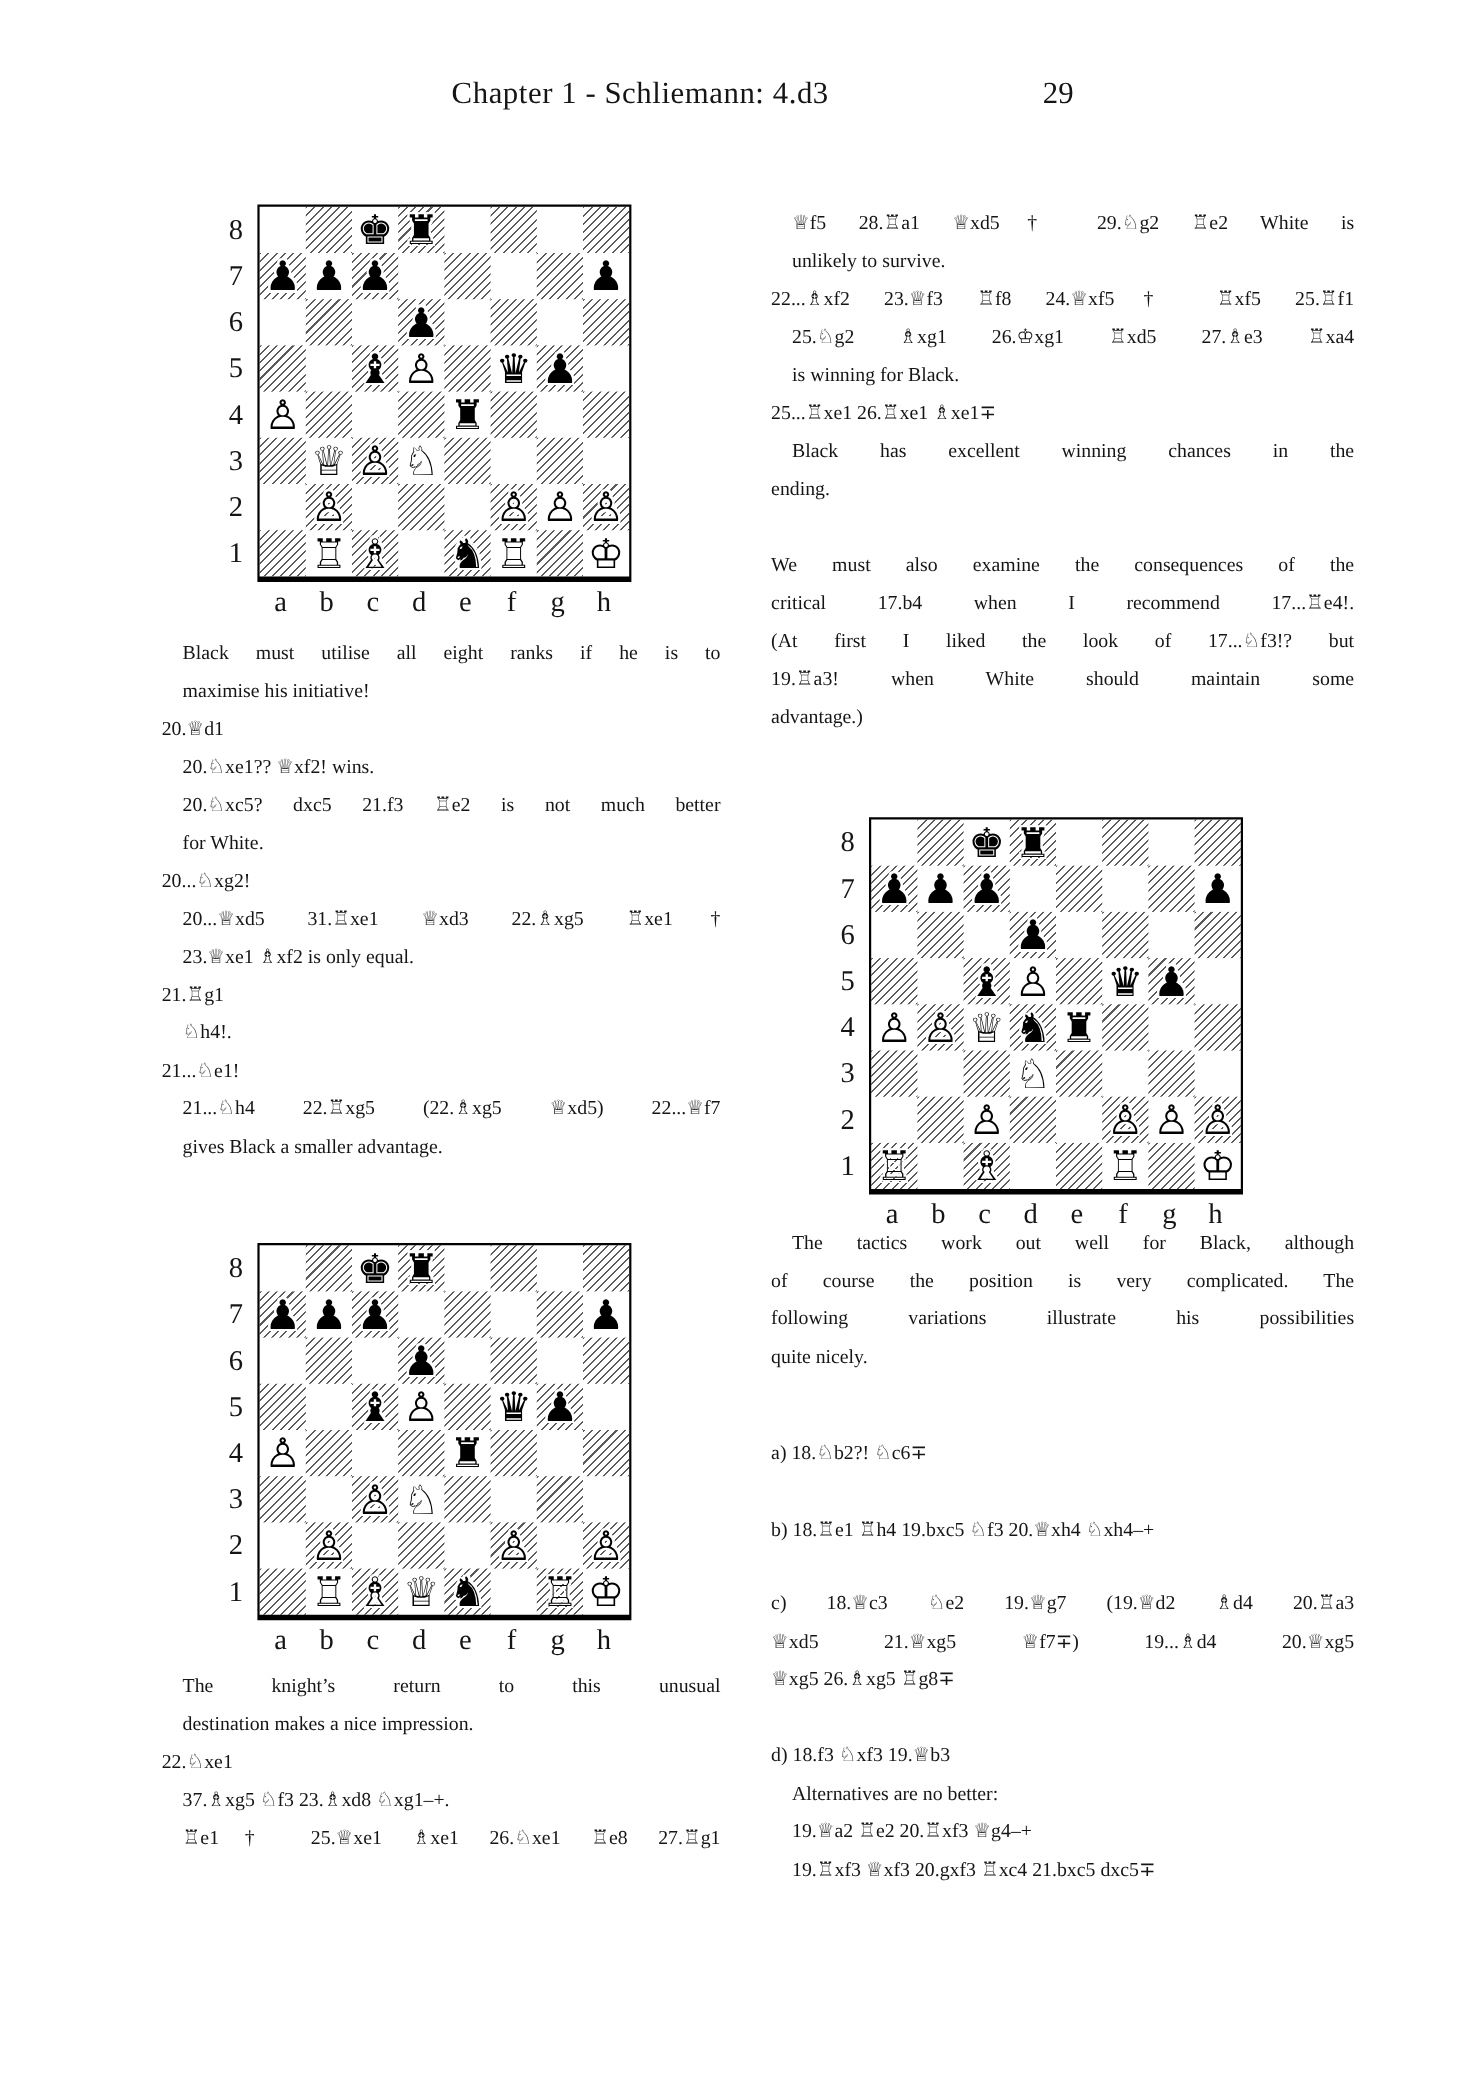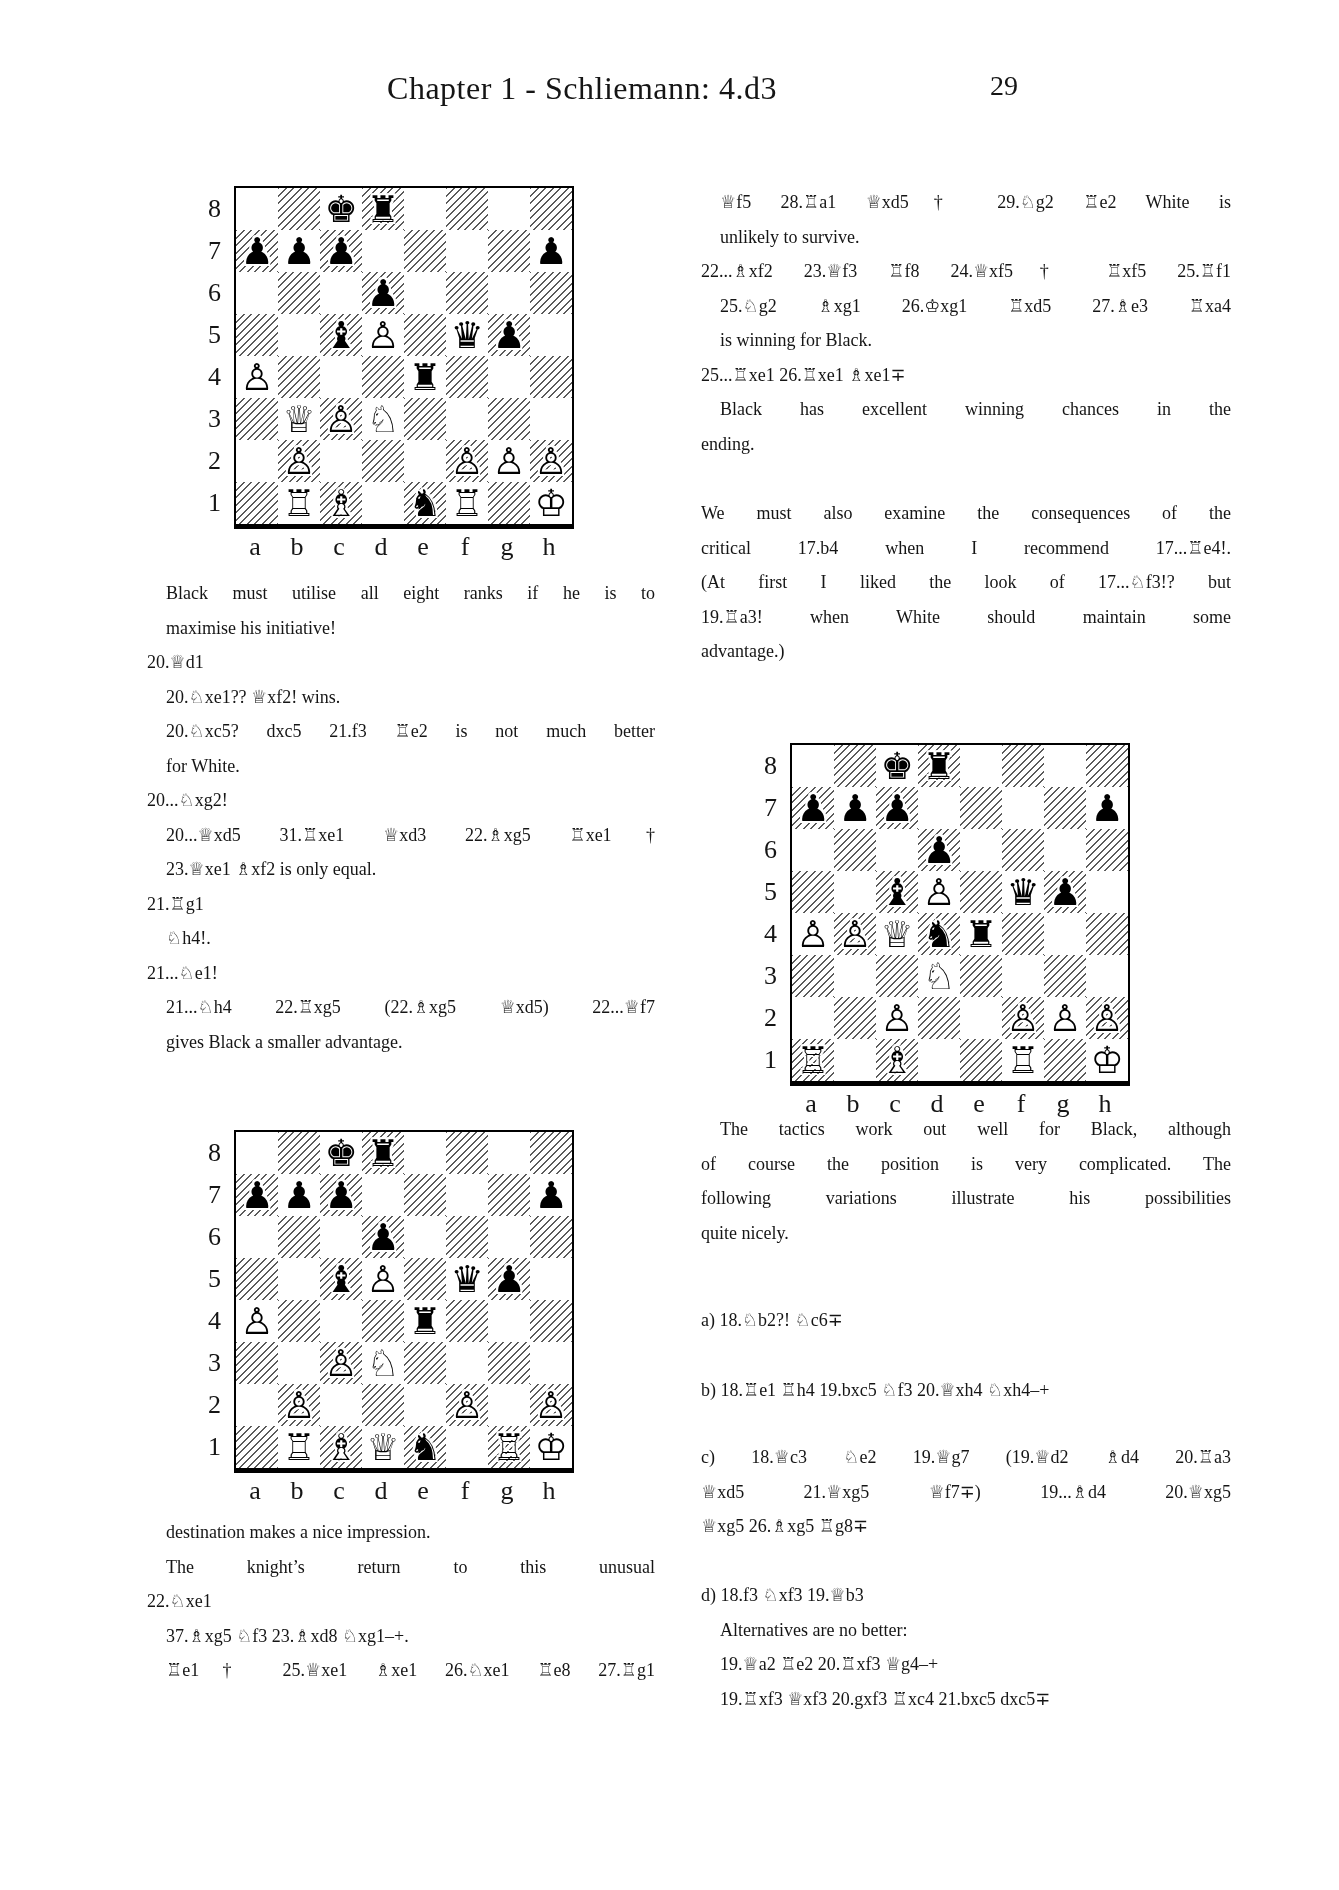--- a/index.html
+++ b/index.html
@@ -3,24 +3,24 @@
 <meta charset="utf-8">
 <style>
   html,body{margin:0;padding:0;}
   body{
     width:1339px;height:1890px;position:relative;background:#ffffff;
     font-family:"Liberation Serif","DejaVu Sans",serif;color:#151515;
     overflow:hidden;
   }
   .hdr-title{
     position:absolute;top:70px;left:0;width:1164px;text-align:center;
-    font-size:32px;letter-spacing:.5px;
+    font-size:28px;letter-spacing:.5px;
   }
   .hdr-page{
-    position:absolute;top:70px;left:948px;width:70px;text-align:right;
+    position:absolute;top:70px;left:948px;width:70px;
     font-size:28px;
   }
   .tblock{
     position:absolute;font-size:18px;line-height:34.5px;
   }
   .tblock.w-left{width:508px;}
   .tblock.w-right{width:530px;}
   .ln{text-align:left;}
   .ln.just{text-align:justify;text-align-last:justify;}
   .ln.ind{padding-left:19px;}
@@ -348,22 +348,22 @@
       <div class="file-lbl">c</div>
       <div class="file-lbl">d</div>
       <div class="file-lbl">e</div>
       <div class="file-lbl">f</div>
       <div class="file-lbl">g</div>
       <div class="file-lbl">h</div>
     </div>
   </div>
 
 <div class="tblock w-left" style="left:147px;top:1515px">
+    <div class="ln just ind">The knight’s return to this unusual</div>
     <div class="ln ind">destination makes a nice impression.</div>
-    <div class="ln just ind">The knight’s return to this unusual</div>
     <div class="ln">22.♘xe1</div>
     <div class="ln ind">37.♗xg5 ♘f3 23.♗xd8 ♘xg1–+.</div>
     <div class="ln just ind">♖e1† 25.♕xe1 ♗xe1 26.♘xe1 ♖e8 27.♖g1</div>
   </div>
 
 <div class="tblock w-right" style="left:701px;top:185px">
     <div class="ln just ind">♕f5 28.♖a1 ♕xd5† 29.♘g2 ♖e2 White is</div>
     <div class="ln ind">unlikely to survive.</div>
     <div class="ln just">22...♗xf2 23.♕f3 ♖f8 24.♕xf5† ♖xf5 25.♖f1</div>
     <div class="ln just ind">25.♘g2 ♗xg1 26.♔xg1 ♖xd5 27.♗e3 ♖xa4</div>

